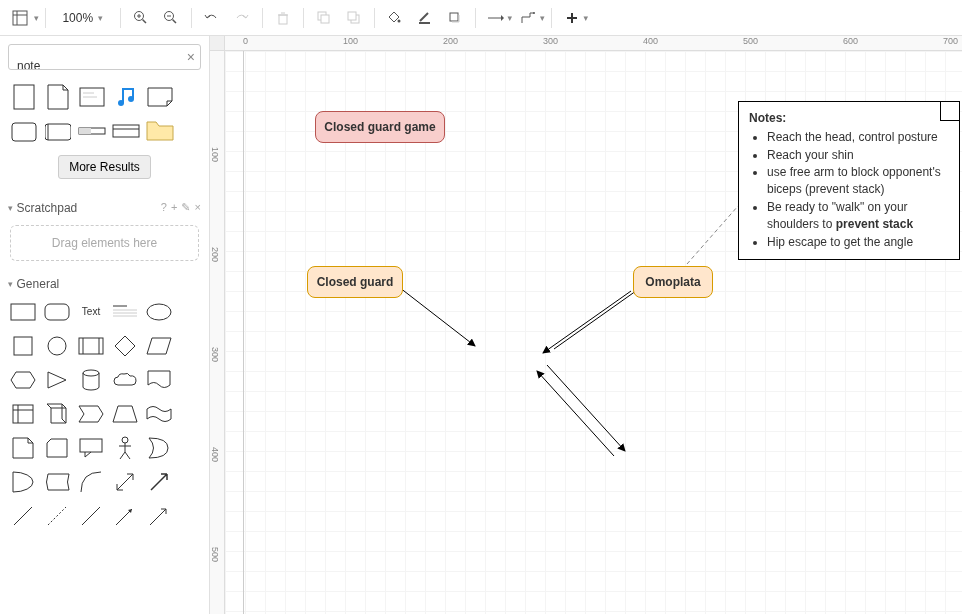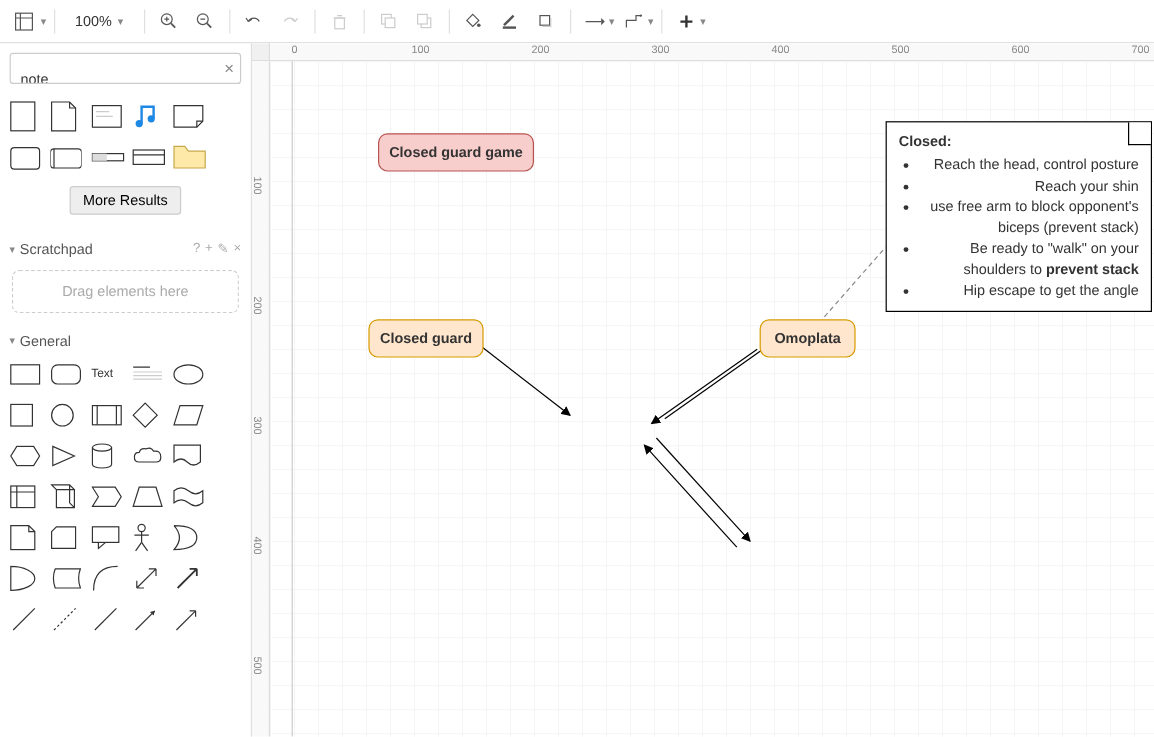--- a/index.html
+++ b/index.html
@@ -21,21 +21,21 @@
 
 
 .search-row { padding: 8px; display: flex; align-items: center; }
 .search-box { flex: 1; position: relative; }
 .search-box input { width: 100%; height: 26px; border: 1px solid #ccc; border-radius: 3px; padding: 17px 24px 0 8px; font-size: 12px; color: #333; }
 .search-box .clear-x { position: absolute; right: 6px; top: 5px; color: #888; font-size: 14px; cursor: pointer; }
 
 
 .shapes-row { padding: 0 8px 8px; }
 .shapes-grid { display: flex; flex-wrap: wrap; gap: 2px; }
-.shape-cell { width: 32px; height: 32px; display: flex; align-items: center; cursor: pointer; }
+.shape-cell { width: 32px; height: 32px; display: flex; align-items: center; justify-content: center; cursor: pointer; }
 .more-results { text-align: center; margin: 8px 0; }
 .more-results button { background: #eee; border: 1px solid #ccc; border-radius: 3px; padding: 4px 10px; font-size: 12px; cursor: pointer; }
 
 
 .section-head { display: flex; align-items: center; padding: 6px 8px; font-size: 12px; color: #555; }
 .section-head .caret { font-size: 9px; margin-right: 4px; color: #888; }
 .section-head .grow { flex: 1; }
 .section-head .tool-icons { display: flex; gap: 4px; color: #aaa; font-size: 11px; }
 .section-head .tool-icons span { cursor: pointer; }
 
@@ -58,21 +58,21 @@
 
 
 .node { position: absolute; border: 1px solid #d79b00; background: #ffe6cc; border-radius: 8px; display: flex; align-items: center; justify-content: center; font-size: 12px; font-weight: 600; color: #333; padding: 0 10px; white-space: nowrap; }
 .node.title { background: #f8cecc; border-color: #b85450; }
 .note-box { position: absolute; border: 1px solid #000; background: #fff; padding: 8px 10px; font-size: 12px; line-height: 1.4; }
 .note-box .corner { position: absolute; top: 0; right: 0; width: 18px; height: 18px; }
 .note-box .corner::before { content: ""; position: absolute; top: 0; right: 0; border-top: 18px solid #fff; border-left: 18px solid transparent; }
 .note-box .corner::after { content: ""; position: absolute; top: 0; right: 0; width: 18px; height: 18px; border-bottom: 1px solid #000; border-left: 1px solid #000; transform: rotate(0deg); }
 .note-box .nb-title { font-weight: 700; margin-bottom: 2px; }
 .note-box ul { padding-left: 18px; }
-.note-box li { margin-bottom: 1px; text-align: right; }
+.note-box li { margin-bottom: 1px; }
 
 
 .edges { position: absolute; top: 0; left: 0; width: 100%; height: 100%; pointer-events: none; }
 
 .splitter { position: absolute; left: 210px; top: 50%; width: 6px; height: 36px; background: #fff; border: 1px solid #ddd; border-left: none; border-radius: 0 3px 3px 0; display: flex; align-items: center; justify-content: center; color: #999; font-size: 8px; letter-spacing: -1px; cursor: pointer; }
 strong { font-weight: 700; }
 </style>
 </head>
 <body>
 
@@ -525,21 +525,21 @@
       </div>
       <div class="node" style="left:82px; top:215px; width:96px; height:32px;">
         <span>Closed guard</span>
       </div>
       <div class="node" style="left:408px; top:215px; width:80px; height:32px;">
         <span>Omoplata</span>
       </div>
 
       <div class="note-box" style="left:513px; top:50px; width:222px;">
         <div class="corner"></div>
-        <div class="nb-title">Closed:</div>
+        <div class="nb-title">Notes:</div>
         <ul>
           <li>Reach the head, control posture</li>
           <li>Reach your shin</li>
           <li>use free arm to block opponent's biceps (prevent stack)</li>
           <li>Be ready to "walk" on your shoulders to <strong>prevent stack</strong></li>
           <li>Hip escape to get the angle</li>
         </ul>
       </div>
     </div>
   </div>

